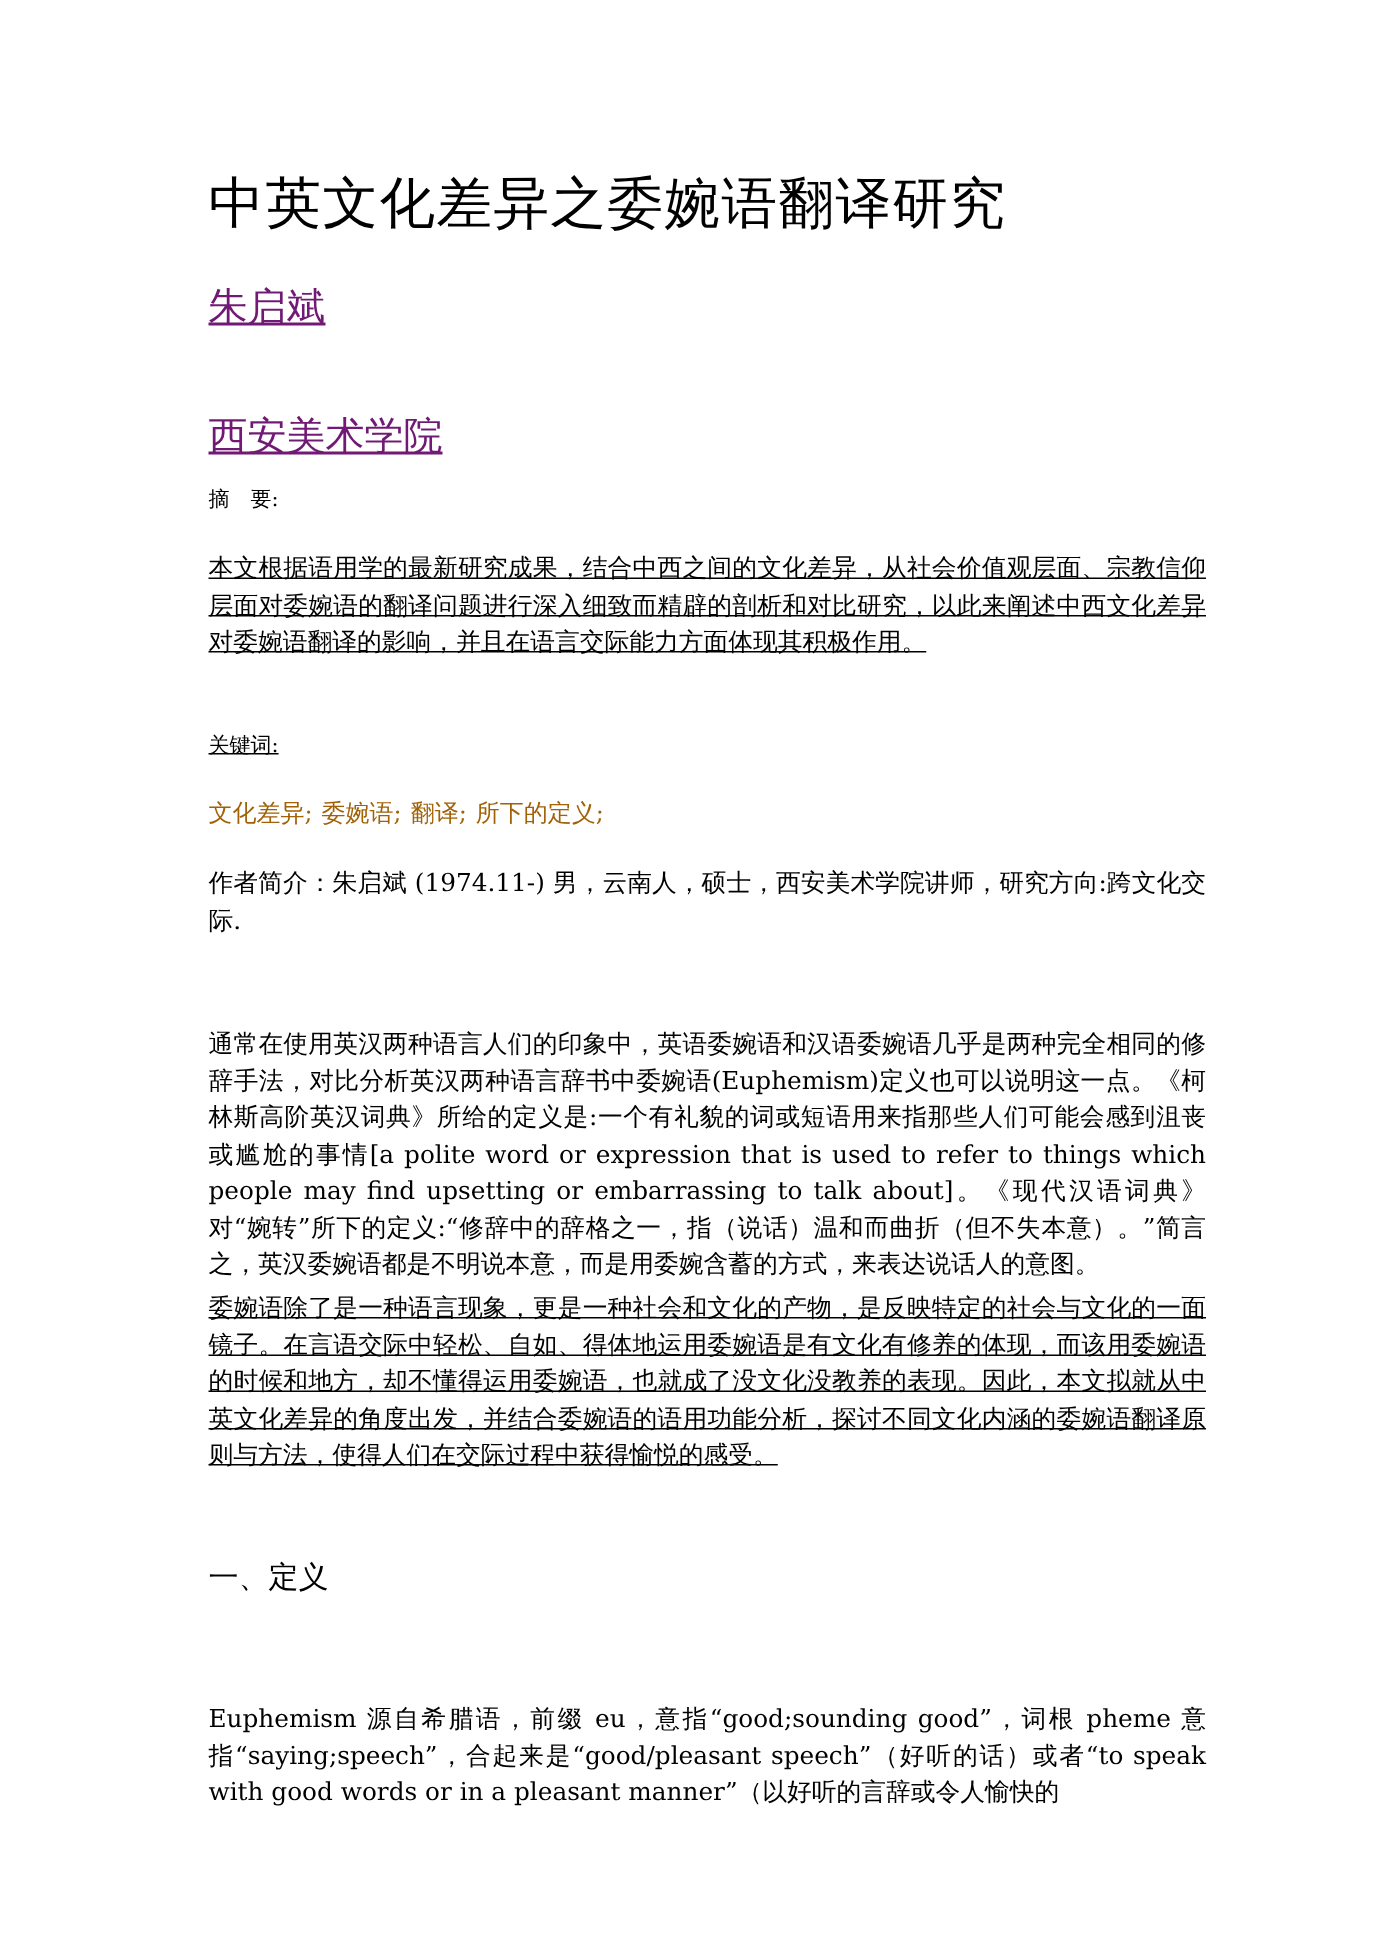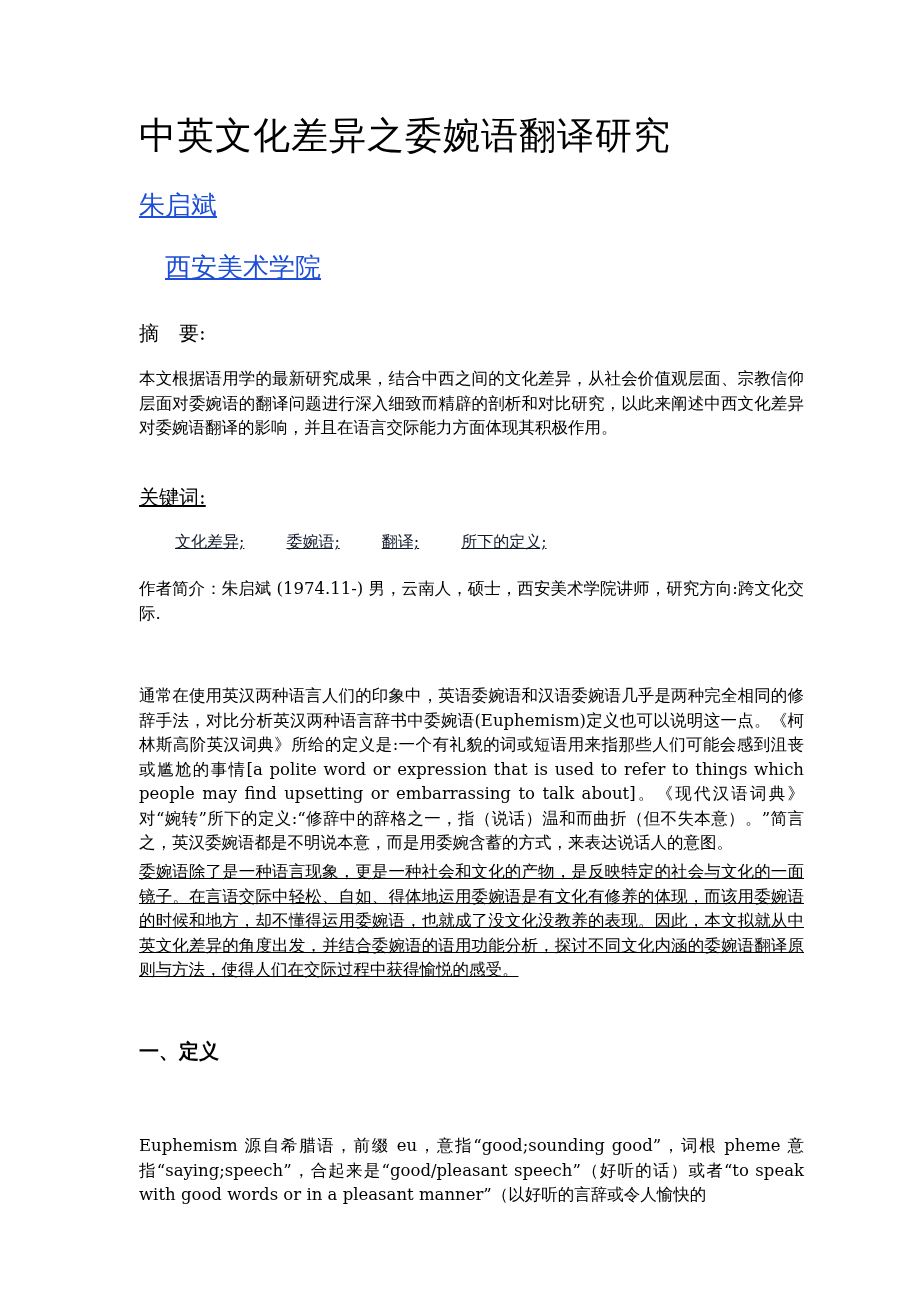--- a/index.html
+++ b/index.html
@@ -30,70 +30,68 @@
       font-weight: normal;
       margin: 0;
       letter-spacing: 1px;
       white-space: nowrap;
     }
     .big-link {
       position: absolute;
       left: 0;
       font-size: 26px;
       line-height: 34px;
-      color: #1d4ed8;
+      color: #701a75;
       text-decoration: underline;
       white-space: nowrap;
     }
     .author-link { top: 188px; }
-    .inst-link { top: 250px; margin-left: 26px; }
+    .inst-link { top: 274px; }
     .label-small {
       position: absolute;
       left: 0;
-      font-size: 20px;
+      font-size: 14px;
       line-height: 20px;
       white-space: nowrap;
     }
     .abstract-label { top: 323px; }
     .keywords-label { top: 487px; text-decoration: underline; }
     .para {
       position: absolute;
       left: 0;
       width: 665px;
       font-size: 16.5px;
       line-height: 24.5px;
       margin: 0;
       text-align: justify;
     }
-    .abstract-text { top: 367px; }
+    .abstract-text { top: 367px; text-decoration: underline; }
     .keywords-row {
       position: absolute;
       left: 0;
       top: 530px;
       font-size: 16px;
       line-height: 24px;
       white-space: nowrap;
     }
     .kw-link {
-      color: #0f172a;
-      text-decoration: underline;
+      color: #a16207;
       margin-right: 6px;
-      margin-left: 36px;
     }
     .author-bio { top: 577px; }
     .bio-label { font-weight: normal; }
     .para-1 { top: 684px; }
     .para-2 { top: 860px; text-decoration: underline; }
     .section-heading {
       position: absolute;
       left: 0;
       top: 1036px;
       font-size: 20px;
       line-height: 30px;
-      font-weight: bold;
+      font-weight: normal;
       margin: 0;
       white-space: nowrap;
     }
     .para-3 { top: 1097px; margin-top: 37px; }
   </style>
 </head>
 <body>
 
 <div class="page">
   <h1 class="title">中英文化差异之委婉语翻译研究</h1>

